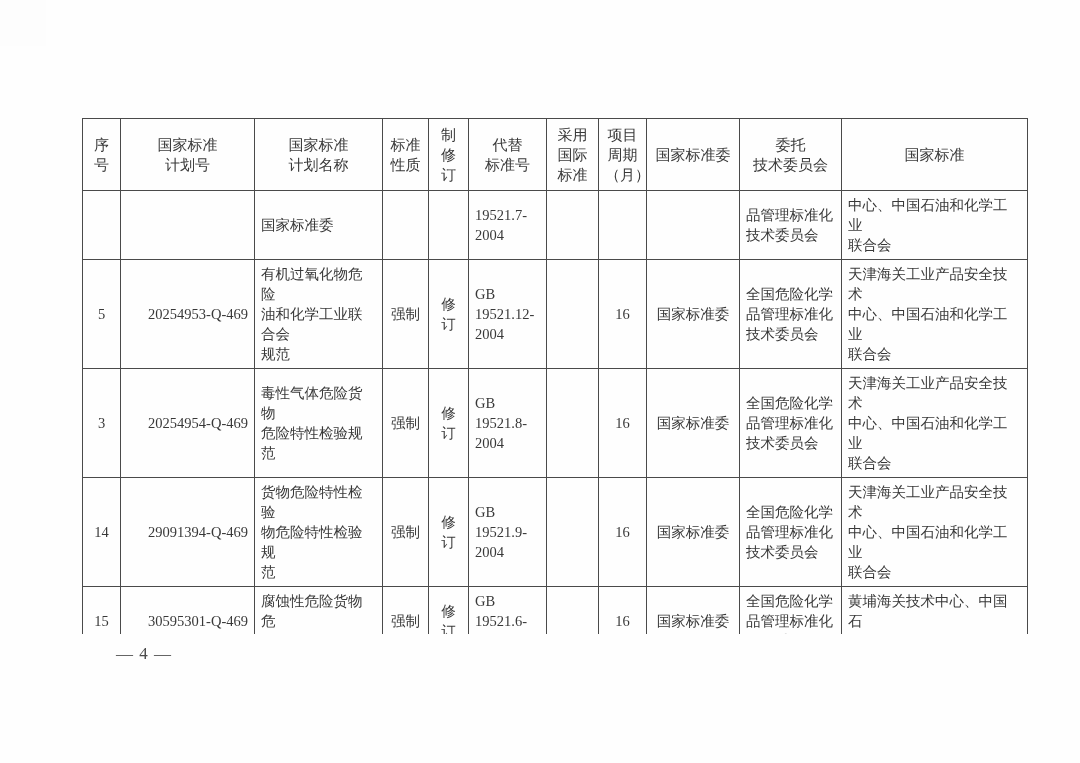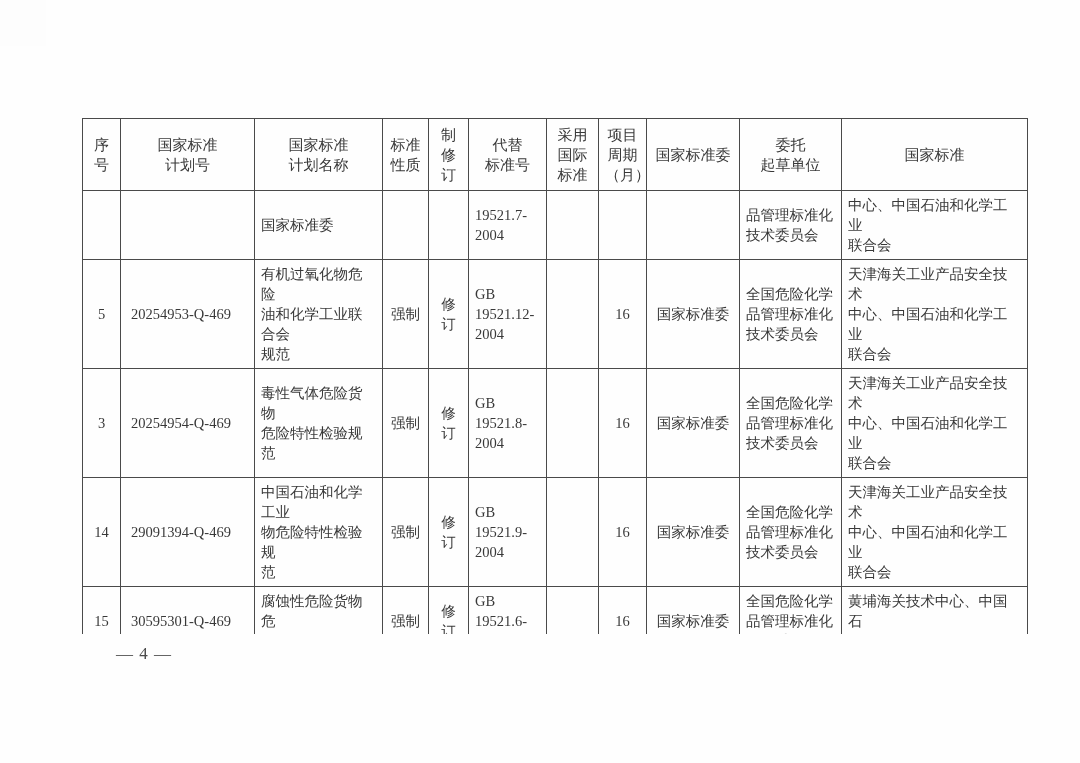--- a/index.html
+++ b/index.html
@@ -65,21 +65,21 @@
   col.c8  { width: 93px; }
   col.c9  { width: 102px; }
   col.c10 { width: 186px; }
   
   table.std-table td:nth-child(1),
   table.std-table td:nth-child(4),
   table.std-table td:nth-child(5),
   table.std-table td:nth-child(7),
   table.std-table td:nth-child(8),
   table.std-table td:nth-child(9) { text-align: center; }
-  table.std-table td:nth-child(2) { text-align: left; padding-left: 10px; }
+  table.std-table td:nth-child(2) { text-align: right; padding-left: 10px; }
   table.std-table td:nth-child(3),
   table.std-table td:nth-child(6),
   table.std-table td:nth-child(10),
   table.std-table td:nth-child(11) { text-align: left; }
   
   tbody tr:nth-child(1) { height: 55px; }
   tbody tr:nth-child(2) { height: 65px; }
   tbody tr:nth-child(3) { height: 66px; }
   tbody tr:nth-child(4) { height: 74px; }
   tbody tr:nth-child(5) { height: 66px; }
@@ -129,21 +129,21 @@
             <th>代替
 标准号</th>
             <th>采用
 国际
 标准</th>
             <th>项目
 周期
 （月）</th>
             <th>国家标准委</th>
             <th>委托
-起草单位</th>
+技术委员会</th>
             <th>国家标准</th>
           </tr>
       </thead>
       <tbody>
           <tr>
             <td></td>
             <td></td>
             <td>国家标准委</td>
             <td></td>
             <td></td>
@@ -194,21 +194,21 @@
             <td>全国危险化学
 品管理标准化
 技术委员会</td>
             <td>天津海关工业产品安全技术
 中心、中国石油和化学工业
 联合会</td>
           </tr>
           <tr>
             <td>14</td>
             <td>29091394-Q-469</td>
-            <td>中国石油和化学工业
+            <td>货物危险特性检验
 物危险特性检验规
 范</td>
             <td>强制</td>
             <td>修订</td>
             <td>GB
 19521.9-
 2004</td>
             <td></td>
             <td>16</td>
             <td>国家标准委</td>

